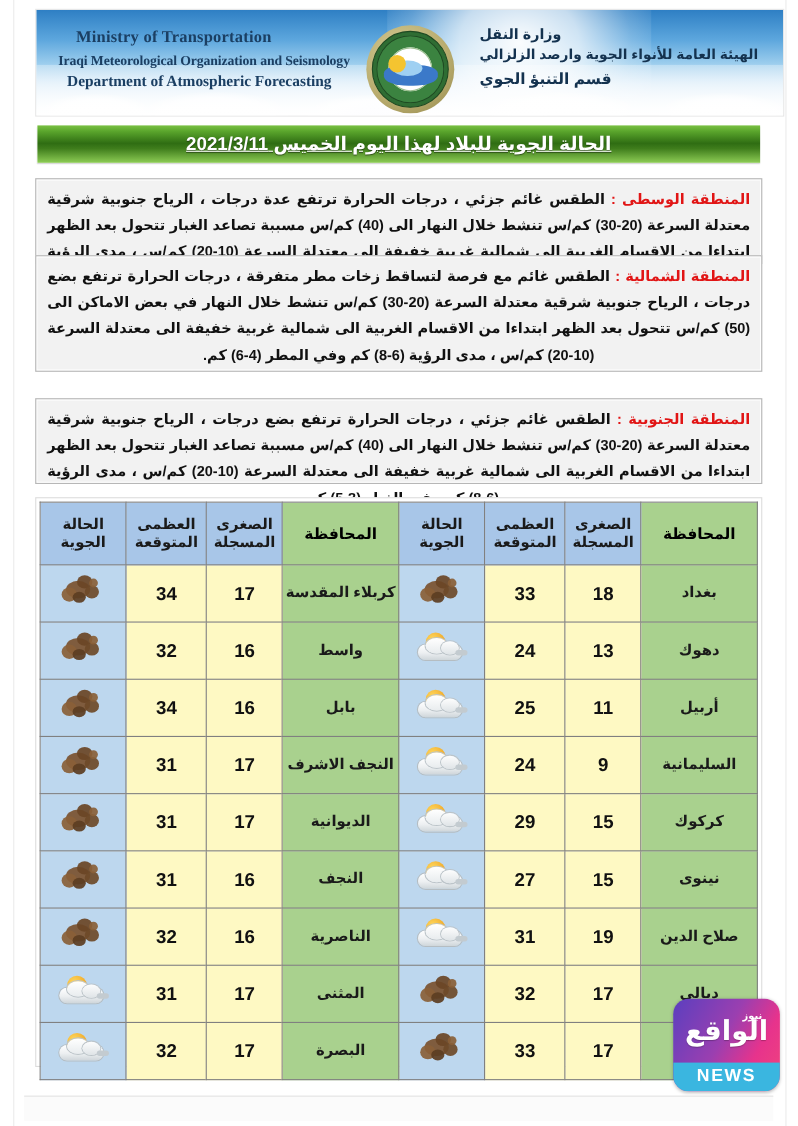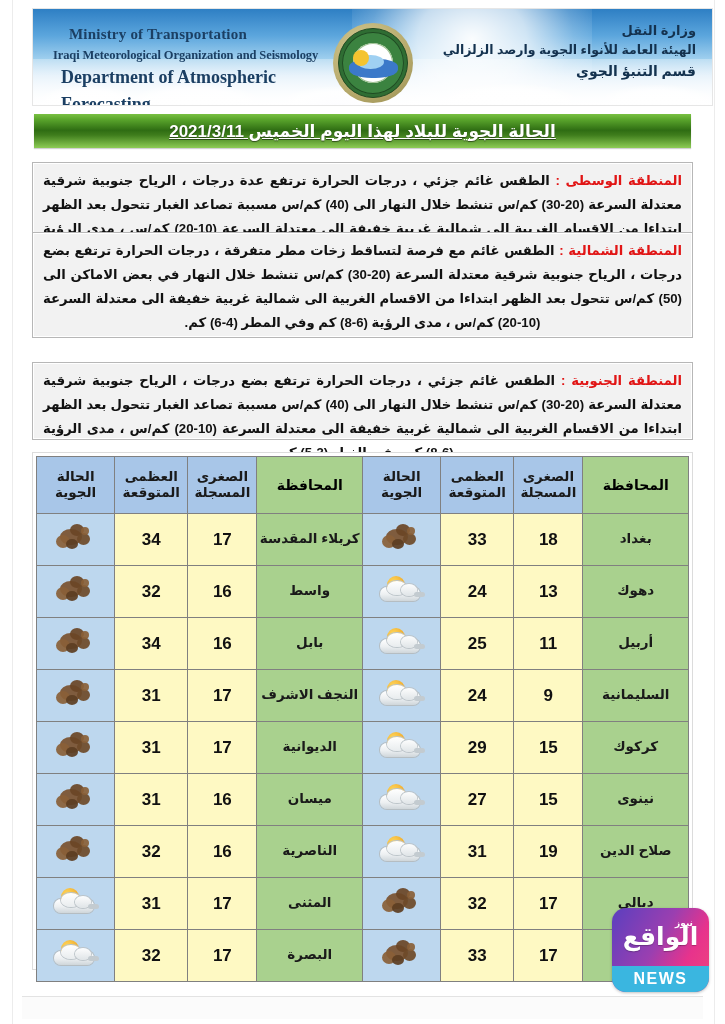--- a/index.html
+++ b/index.html
@@ -71,28 +71,28 @@
     top: 14px;
     width: 300px;
     text-align: left;
     direction: ltr;
     font-family: "Liberation Serif", "DejaVu Serif", serif;
     color: #1b3f63;
     line-height: 1.5;
   }
   .hdr-left .l1 { font-size: 15px; font-weight: 600; letter-spacing: .2px; padding-left: 16px;}
   .hdr-left .l2 { font-size: 12.5px; font-weight: 600; letter-spacing: -.1px; }
-  .hdr-left .l3 { font-size: 18px; font-weight: 600; padding-left: 8px; }
+  .hdr-left .l3 { font-size: 14px; font-weight: 600; padding-left: 8px; }
 
   .hdr-right {
     position: absolute;
     right: 16px;
     top: 12px;
     width: 260px;
-    text-align: right;
+    text-align: left;
     direction: rtl;
     color: #14324f;
     line-height: 1.55;
   }
   .hdr-right .r1 { font-size: 13px; font-weight: bold; letter-spacing: 1px; }
   .hdr-right .r2 { font-size: 12.5px; font-weight: bold; }
   .hdr-right .r3 { font-size: 14px; font-weight: bold; letter-spacing: .5px; }
 
   .hdr-logo {
     position: absolute;
@@ -514,21 +514,21 @@
             <td class="c-gov">الديوانية</td>
             <td class="c-num">17</td>
             <td class="c-num">31</td>
             <td class="c-wx"><span class="wx-icon icon-dust"><span class="blob b1"></span><span class="blob b2"></span><span class="blob b3"></span><span class="blob b4"></span><span class="blob b5"></span><span class="blob b6"></span></span></td>
           </tr>
           <tr>
             <td class="c-gov">نينوى</td>
             <td class="c-num">15</td>
             <td class="c-num">27</td>
             <td class="c-wx"><span class="wx-icon icon-pcloud"><span class="cl-a"></span><span class="sun"></span><span class="cl-b"></span><span class="cl-c"></span><span class="tail"></span></span></td>
-            <td class="c-gov">ميسان</td>
+            <td class="c-gov">النجف</td>
             <td class="c-num">16</td>
             <td class="c-num">31</td>
             <td class="c-wx"><span class="wx-icon icon-dust"><span class="blob b1"></span><span class="blob b2"></span><span class="blob b3"></span><span class="blob b4"></span><span class="blob b5"></span><span class="blob b6"></span></span></td>
           </tr>
           <tr>
             <td class="c-gov">صلاح الدين</td>
             <td class="c-num">19</td>
             <td class="c-num">31</td>
             <td class="c-wx"><span class="wx-icon icon-pcloud"><span class="cl-a"></span><span class="sun"></span><span class="cl-b"></span><span class="cl-c"></span><span class="tail"></span></span></td>
             <td class="c-gov">الناصرية</td>

